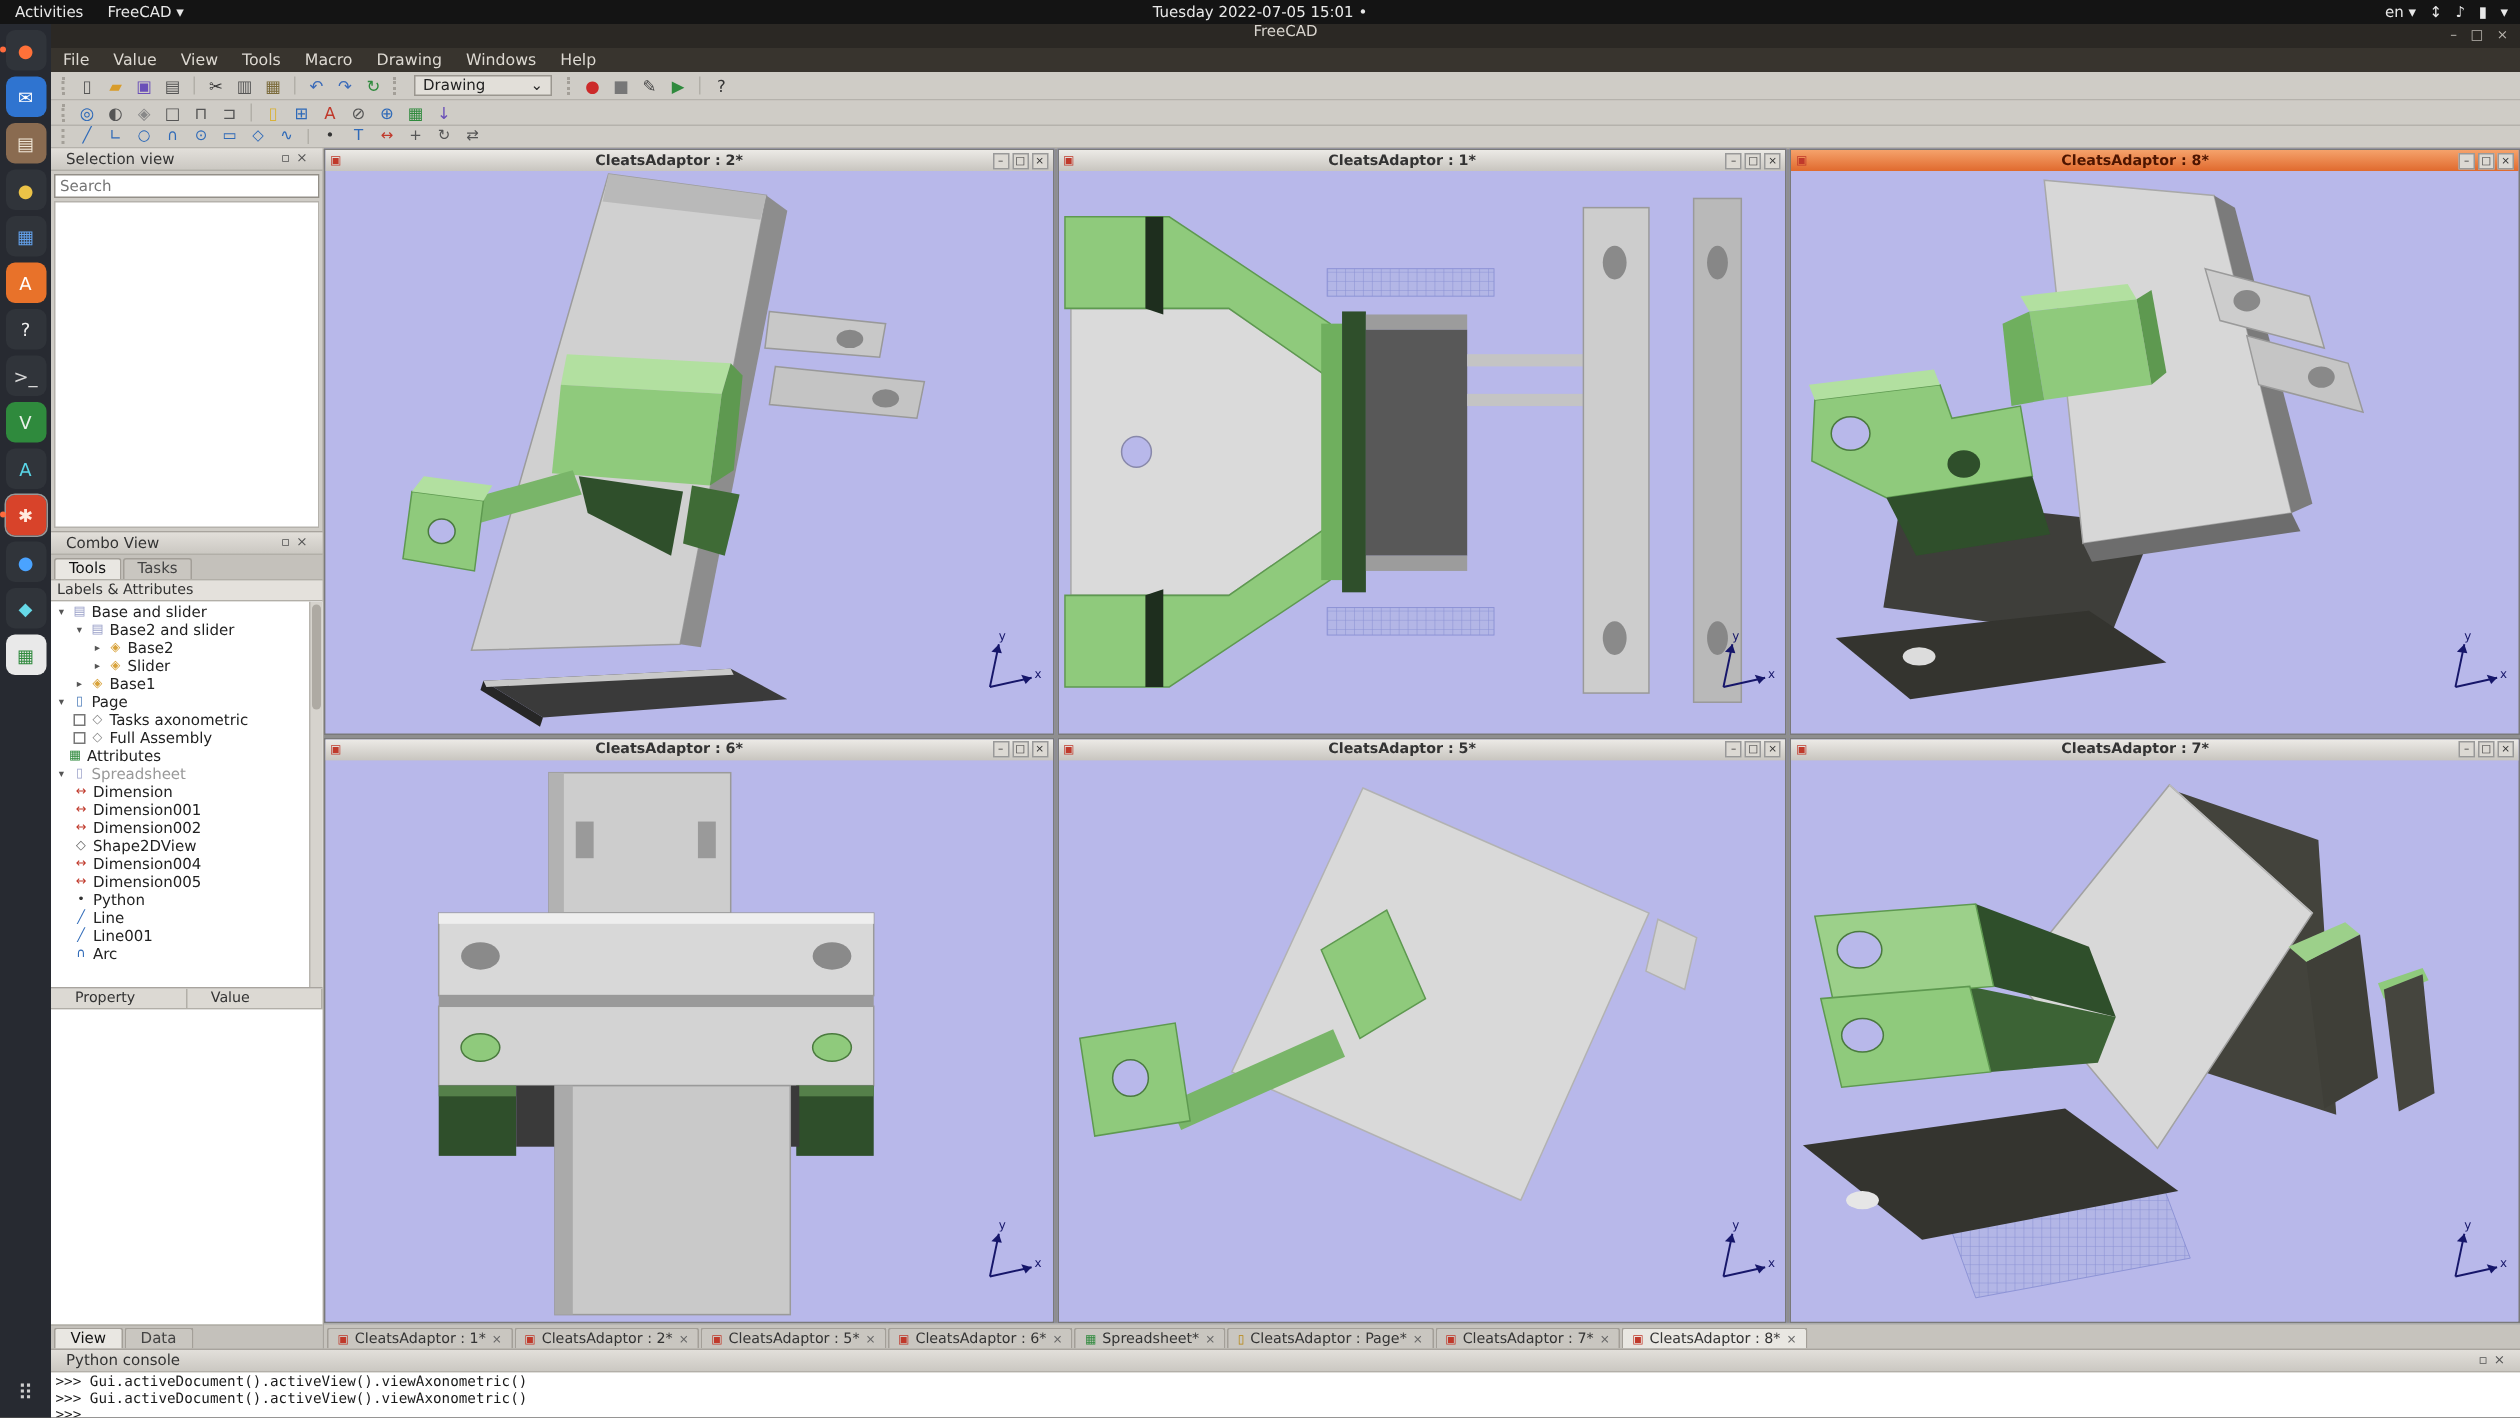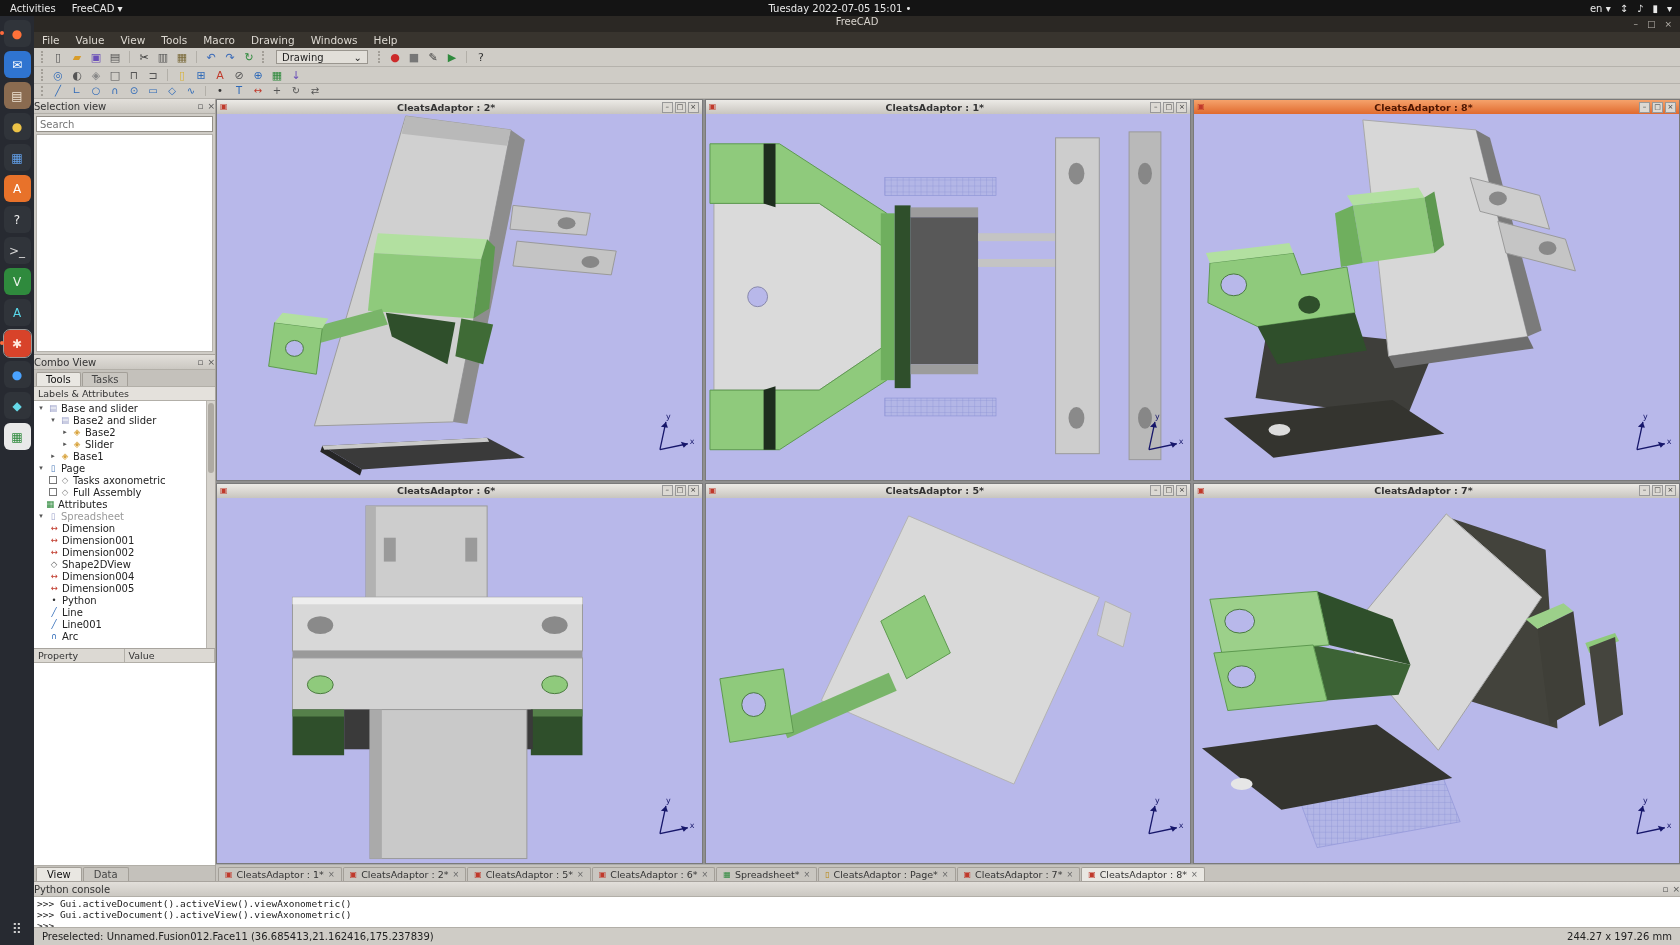--- a/index.html
+++ b/index.html
@@ -26,41 +26,41 @@
 .tbar{display:flex;align-items:center;background:#cfccc6;border-bottom:1px solid #b5b2ac;padding-left:4px;gap:1px;flex:none}
 .tb1{height:19px}.tb2{height:17px}.tb3{height:15px}
 .ti{width:18px;height:14px;display:flex;align-items:center;justify-content:center;font-size:11px;line-height:1;border-radius:2px}
 .tb3 .ti{font-size:10px;height:12px}
 .handle{width:4px;height:70%;border-left:2px dotted #a39f98;margin:0 3px}
 .sep{width:1px;height:70%;background:#b2afa8;margin:0 4px}
 .wbsel{display:flex;align-items:center;background:#e2dfd9;border:1px solid #9a968f;height:14px;padding:0 5px;gap:6px;font-size:10px;margin:0 6px;min-width:92px;justify-content:space-between;color:#222}
 
 .main{flex:1;display:flex;min-height:0}
 .leftcol{width:182px;display:flex;flex-direction:column;border-right:1px solid #a8a49e;background:#cfccc6;flex:none}
-.phead{height:15px;display:flex;align-items:center;font-size:10px;padding:0 0;background:linear-gradient(#e2dfda,#cbc8c2);border-bottom:1px solid #b2afa8;color:#333;flex:none}
+.phead{height:15px;display:flex;align-items:center;font-size:10px;padding:0 10px;background:linear-gradient(#e2dfda,#cbc8c2);border-bottom:1px solid #b2afa8;color:#333;flex:none}
 .phbtns{margin-left:auto;display:flex;gap:4px;color:#555;font-size:9px}
 .selpanel{height:256px;display:flex;flex-direction:column;border-bottom:1px solid #a8a49e;flex:none}
 .search{margin:2px;height:16px;border:1px solid #938f88;background:#fff;font-size:10px;padding:0 3px;font-family:inherit;width:calc(100% - 4px)}
 .selbody{flex:1;background:#fff;border:1px solid #b5b2ac;margin:0 2px 2px;min-height:0}
 .combopanel{flex:1;display:flex;flex-direction:column;min-height:0}
 .ctabs{display:flex;height:17px;background:#c4c1bb;border-bottom:1px solid #b2afa8;padding:2px 2px 0;gap:1px;flex:none}
 .ctab{padding:0 9px;font-size:10px;display:flex;align-items:center;border:1px solid #a39f98;border-bottom:none;background:#c9c6c0;border-radius:2px 2px 0 0;color:#444}
 .ctab.on{background:#e9e7e2;color:#111}
 .lahead{height:14px;background:#e4e1dc;border-bottom:1px solid #b2afa8;font-size:9.5px;display:flex;align-items:center;padding:0 4px;color:#333;flex:none}
 .tree{flex:1.22;background:#fff;overflow:hidden;position:relative;border-bottom:1px solid #a8a49e;min-height:0;padding-top:1px}
 .trow{display:flex;align-items:center;height:12px;font-size:10px;gap:3px;white-space:nowrap}
 .texp{width:8px;font-size:7px;color:#555;text-align:center;flex:none}
 .tico{width:10px;font-size:8.5px;text-align:center;flex:none;line-height:1}
 .tlab{color:#222}
 .trow.muted .tlab{color:#999}
 .cb{width:8px;height:8px;border:1px solid #777;background:#fff;flex:none}
 .vscroll{position:absolute;right:0;top:0;bottom:0;width:9px;background:#d6d3cd;border-left:1px solid #b8b5af}
 .vthumb{position:absolute;top:2px;left:1px;width:6px;height:70px;background:#aeaaa3;border-radius:3px}
 .prophead{height:14px;display:flex;background:#dcd9d3;border-bottom:1px solid #b2afa8;font-size:9.5px;flex:none}
-.prophead span{flex:1;padding:0 4px;display:flex;align-items:center;border-right:1px solid #b2afa8;color:#333}
+.prophead span{flex:1;padding:0 16px;display:flex;align-items:center;border-right:1px solid #b2afa8;color:#333}
 .propbody{flex:1;background:#fff;min-height:0}
 .vdtabs{height:16px;display:flex;align-items:flex-end;padding:0 2px;gap:1px;background:#c4c1bb;border-top:1px solid #b2afa8;flex:none}
 .vdtab{padding:1px 10px;font-size:10px;border:1px solid #a39f98;border-bottom:none;background:#c9c6c0;border-radius:2px 2px 0 0;color:#444}
 .vdtab.on{background:#e9e7e2;color:#111}
 
 .rightcol{flex:1;display:flex;flex-direction:column;min-width:0}
 .mdi{flex:1;display:grid;grid-template-columns:1fr 1fr 1fr;grid-template-rows:1fr 1fr;gap:2px;background:#8f8f8f;min-height:0}
 .vp{display:flex;flex-direction:column;border:1px solid #7a7a7a;min-height:0;min-width:0;background:#b8b8ea}
 .vphead{height:14px;background:linear-gradient(#eceae6,#c8c5bf);display:flex;align-items:center;padding:0 3px;font-size:9.5px;flex:none}
 .vp.active .vphead{background:linear-gradient(#f5a26b,#e06a2e)}
@@ -696,18 +696,14 @@
         <span>×</span>
       </span>
     </div>
     <div class="pybody">
       <div>&gt;&gt;&gt; Gui.activeDocument().activeView().viewAxonometric()</div>
       <div>&gt;&gt;&gt; Gui.activeDocument().activeView().viewAxonometric()</div>
       <div>&gt;&gt;&gt;</div>
     </div>
   </div>
 
-  <div class="sbar">
-    <span>Preselected: Unnamed.Fusion012.Face11 (36.685413,21.162416,175.237839)</span>
-    <span class="sright">244.27 x 197.26 mm</span>
-  </div>
 
 </div>
 
 </body></html>

